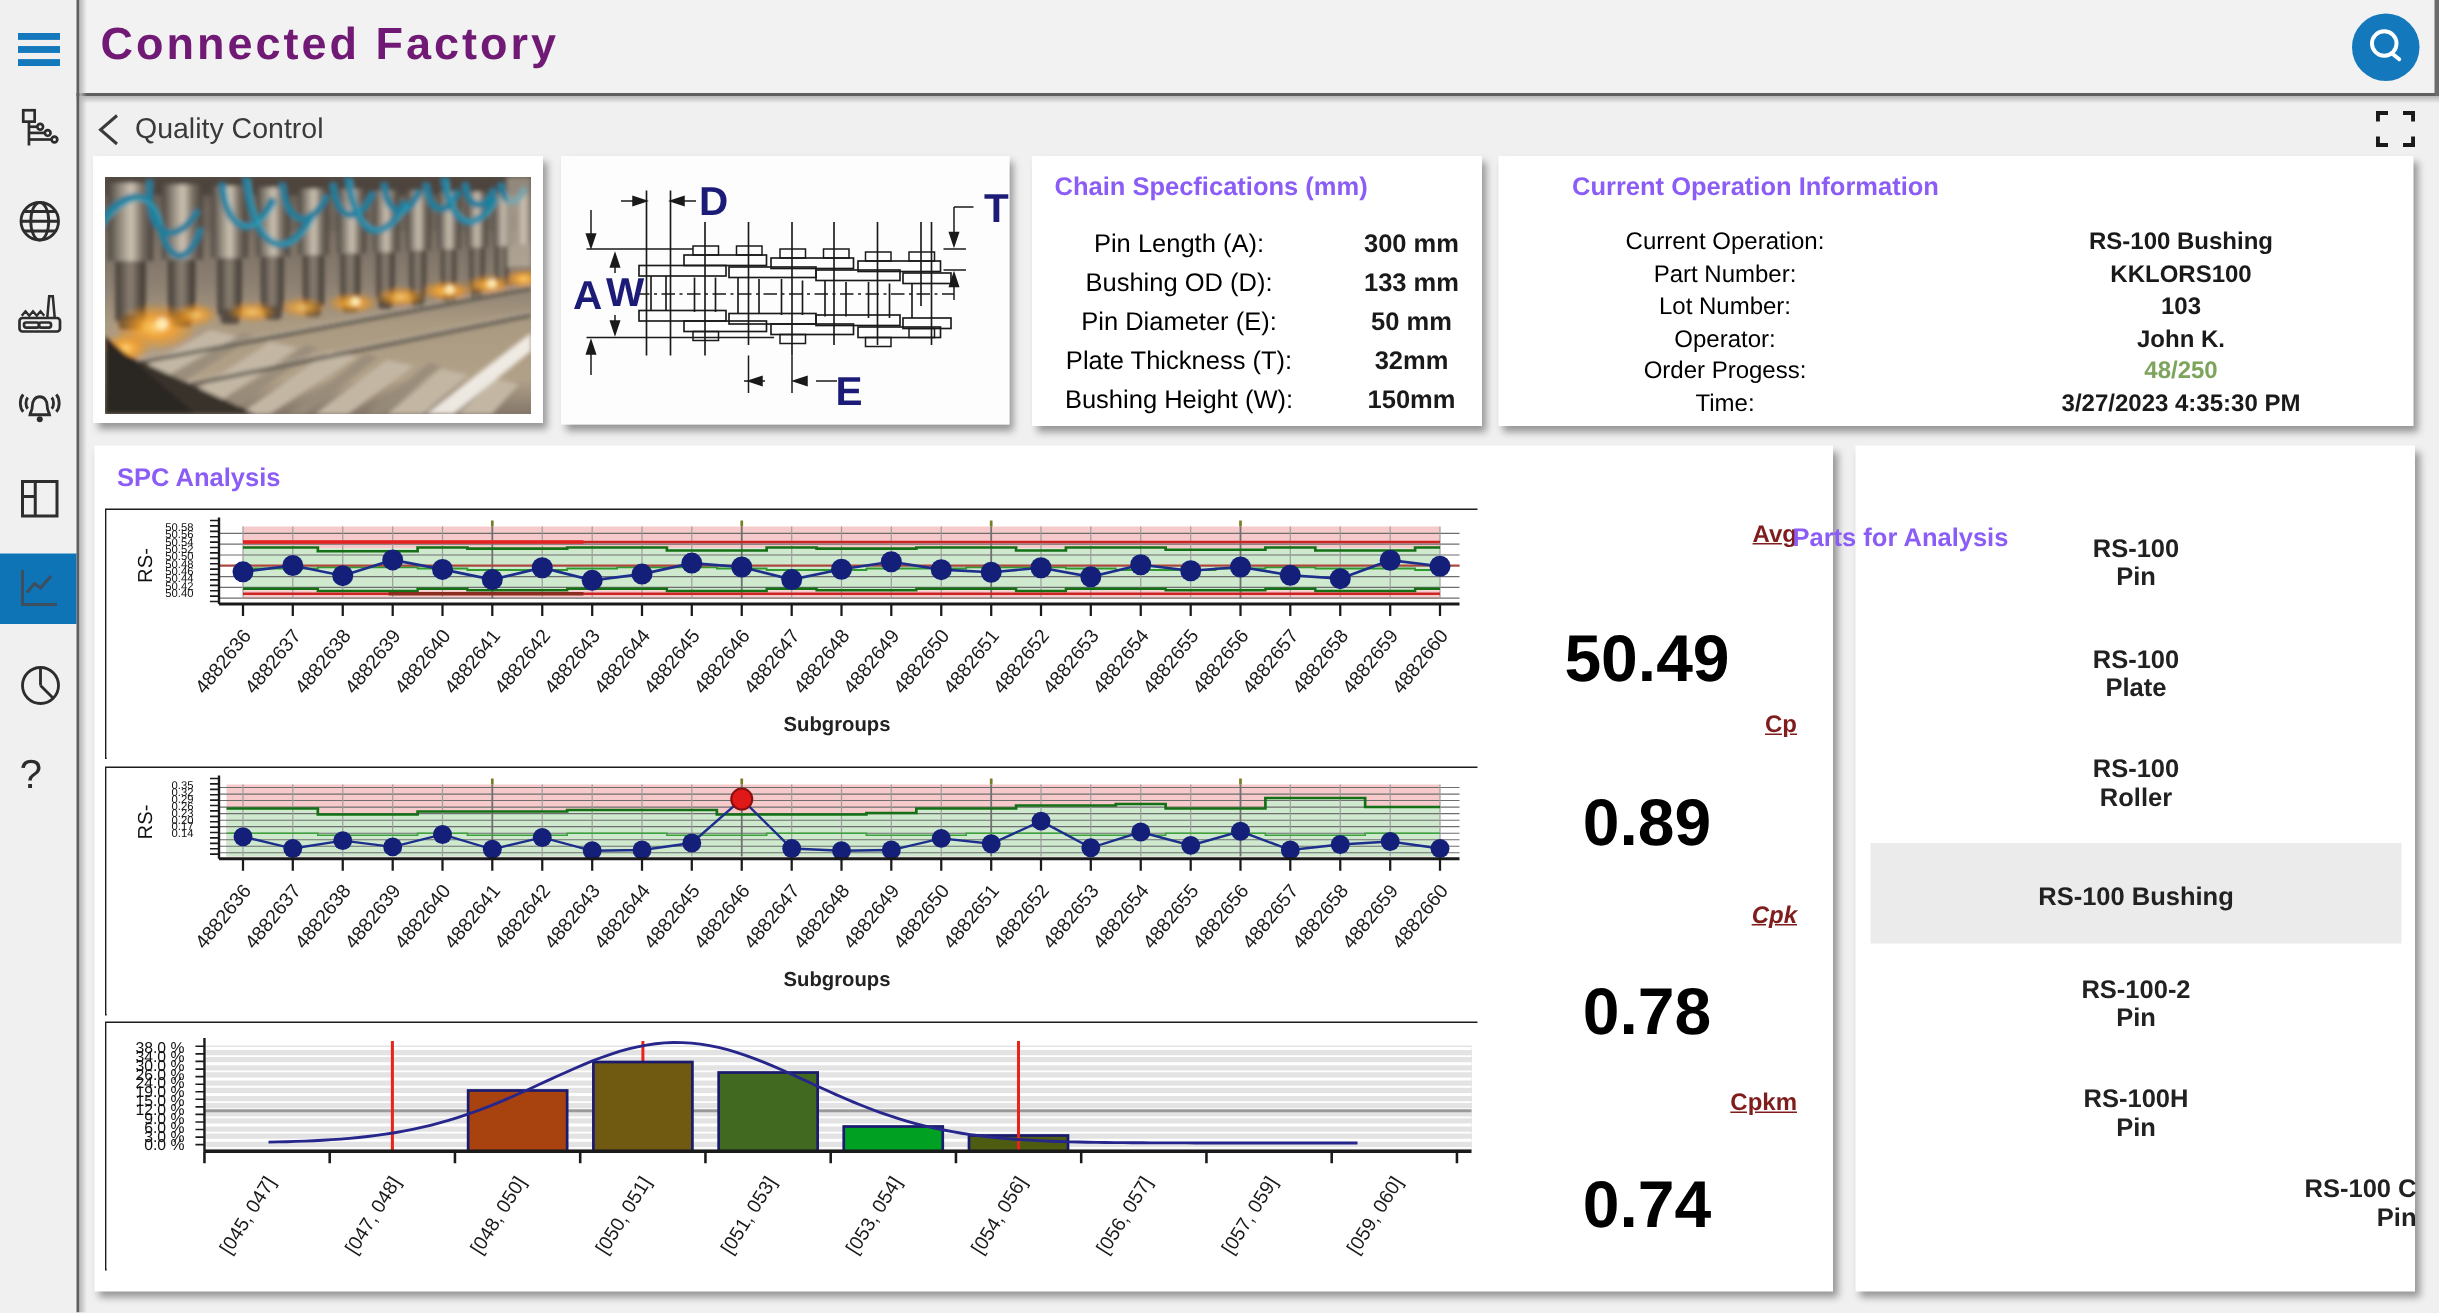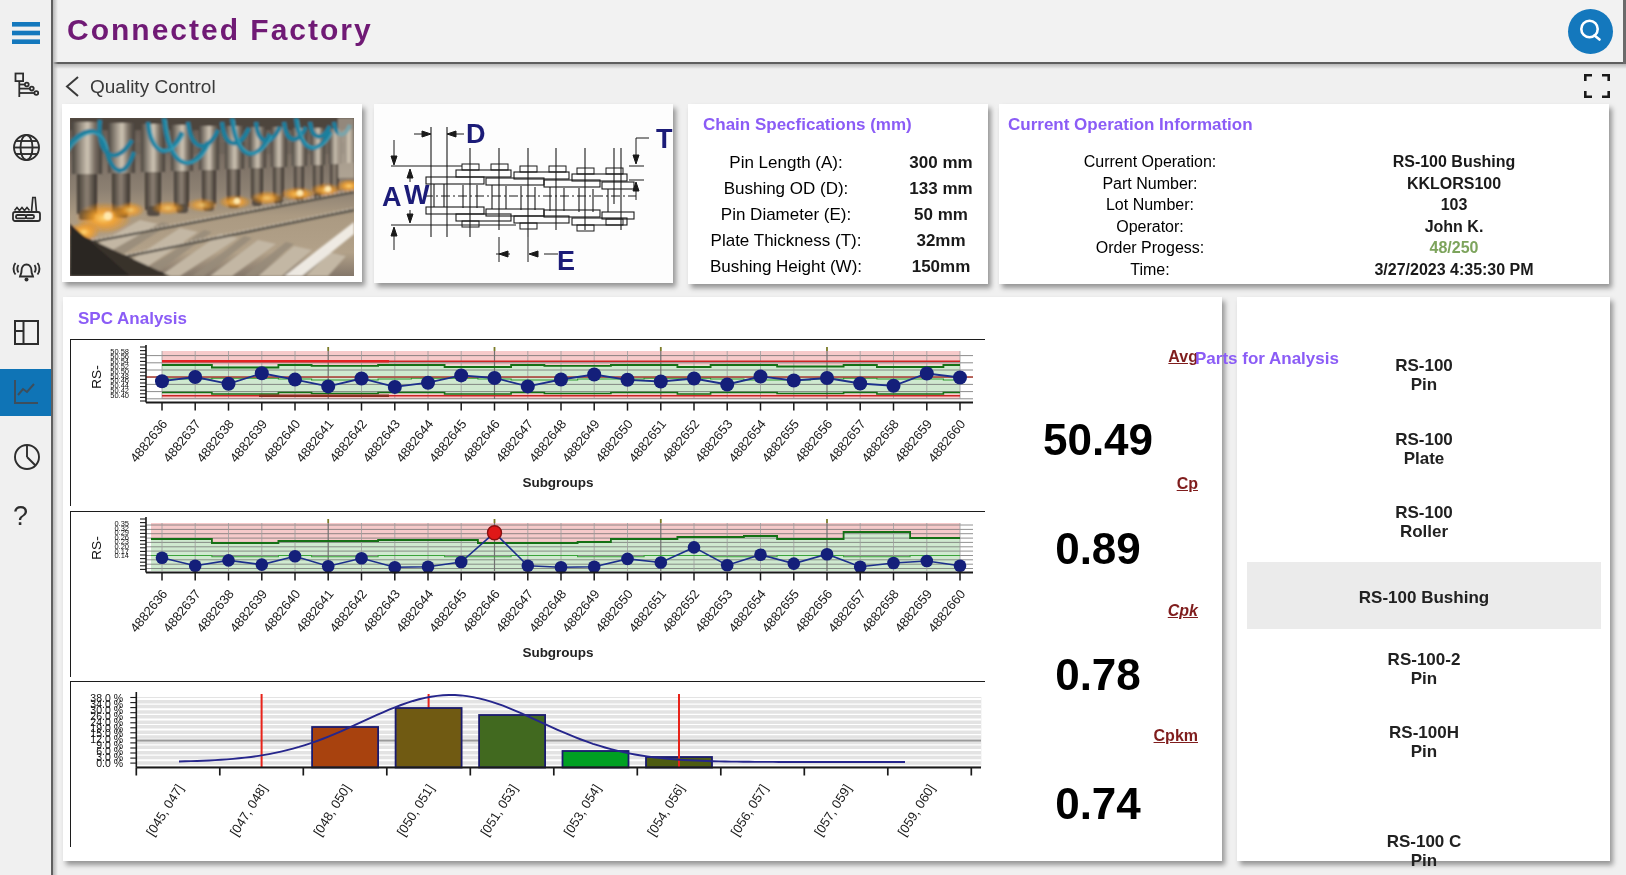--- a/index.html
+++ b/index.html
@@ -377,21 +377,21 @@
 <div class="card" style="left:688px;top:104px;width:300px;height:180px;"></div>
 <div class="ptitle" style="left:703px;top:115px;">Chain Specfications (mm)</div>
 <div class="lblcol" style="left:690px;top:150px;width:192px;line-height:25.9px;font-size:17px;">
 Pin Length (A):<br>Bushing OD (D):<br>Pin Diameter (E):<br>Plate Thickness (T):<br>Bushing Height (W):
 </div>
 <div class="valcol" style="left:894px;top:150px;width:94px;line-height:25.9px;font-size:17px;">
 300 mm<br>133 mm<br>50 mm<br>32mm<br>150mm
 </div>
 
 <div class="card" style="left:999px;top:104px;width:610px;height:180px;"></div>
-<div class="ptitle" style="left:1008px;top:115px;">Current Operation Information</div>
+<div class="ptitle" style="left:1048px;top:115px;">Current Operation Information</div>
 <div class="lblcol" style="left:1000px;top:151px;width:300px;font-size:16px;">
 Current Operation:<br>Part Number:<br>Lot Number:<br>Operator:<br>Order Progess:<br>Time:
 </div>
 <div class="valcol" style="left:1309px;top:151px;width:290px;font-size:16px;">
 RS-100 Bushing<br>KKLORS100<br>103<br>John K.<br><span style="color:#7da45c;">48/250</span><br>3/27/2023 4:35:30 PM
 </div>
 
 <div class="card" style="left:63px;top:297px;width:1159px;height:564px;"></div>
 <div class="ptitle" style="left:78px;top:309px;">SPC Analysis</div>
 <div class="cbox" style="left:70px;top:339px;width:915px;height:167px"><svg width="915" height="167" viewBox="0 0 915 167" xmlns="http://www.w3.org/2000/svg" font-family="Liberation Sans, sans-serif">
@@ -789,13 +789,13 @@
 
 <div class="card" style="left:1237px;top:297px;width:373px;height:564px;"></div>
 <div class="ptitle" style="left:1195px;top:309px;margin-top:40px;">Parts for Analysis</div>
 <div class="part" style="top:356px;">RS-100<br>Pin</div>
 <div class="part" style="top:430px;">RS-100<br>Plate</div>
 <div class="part" style="top:503px;">RS-100<br>Roller</div>
 <div class="abs" style="left:1247px;top:562px;width:354px;height:67px;background:#ebebeb;"></div>
 <div class="part" style="top:588px;">RS-100 Bushing</div>
 <div class="part" style="top:650px;">RS-100-2<br>Pin</div>
 <div class="part" style="top:723px;">RS-100H<br>Pin</div>
-<div class="part" style="top:832px;">RS-100 C<br>Pin</div>
+<div class="part" style="top:783px;text-align:right;">RS-100 C<br>Pin</div>
 
 </body></html>

